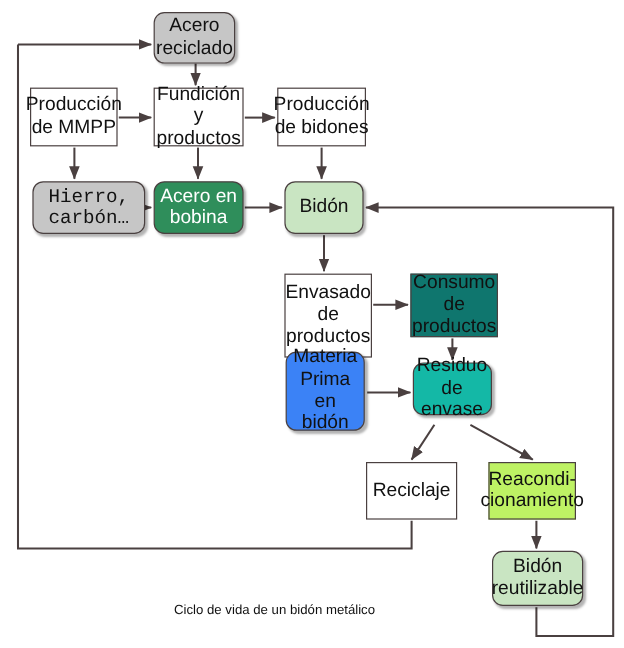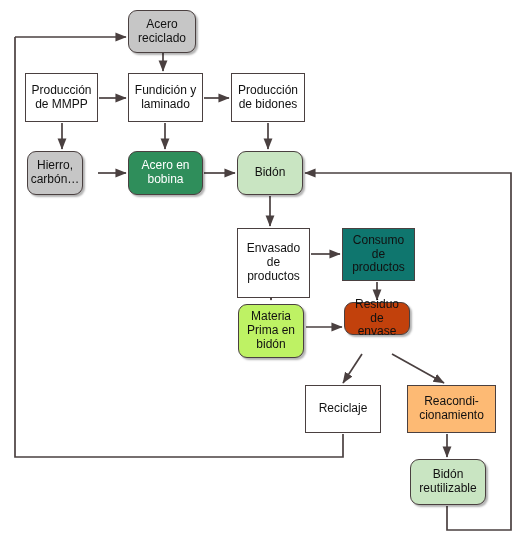--- a/index.html
+++ b/index.html
@@ -26,21 +26,21 @@
     height: 540px;
   }
   .node {
     position: absolute;
     box-sizing: border-box;
     display: flex;
     align-items: center;
     justify-content: center;
     text-align: center;
     line-height: 1.15;
-    font-size: 12px;
+    font-size: 16px;
     color: #111111;
     border: 1.3px solid #4a4040;
     background: #ffffff;
     z-index: 2;
   }
   .node .lbl {
     display: block;
     white-space: pre-line;
     padding: 0 3px;
   }
@@ -96,64 +96,65 @@
       <div class="node rounded shadowed" style="left: 128px; top: 10px; width: 68px; height: 43px; background: rgb(198, 198, 198); color: rgb(17, 17, 17); border-color: rgb(74, 64, 64);">
         <span class="lbl">Acero
 reciclado</span>
       </div>
       <div class="node" style="left: 25px; top: 73px; width: 73px; height: 49px; background: rgb(255, 255, 255); color: rgb(17, 17, 17); border-color: rgb(74, 64, 64);">
         <span class="lbl">Producción
 de MMPP</span>
       </div>
       <div class="node" style="left: 128px; top: 73px; width: 75px; height: 49px; background: rgb(255, 255, 255); color: rgb(17, 17, 17); border-color: rgb(74, 64, 64);">
         <span class="lbl">Fundición y
-laminado</span>
+productos</span>
       </div>
       <div class="node" style="left: 231px; top: 73px; width: 74px; height: 49px; background: rgb(255, 255, 255); color: rgb(17, 17, 17); border-color: rgb(74, 64, 64); text-align: center;">
         <span class="lbl">Producción
 de bidones</span>
       </div>
-      <div class="node rounded shadowed" style="left: 27px; top: 151px; width: 56px; height: 44px; background: rgb(198, 198, 198); color: rgb(17, 17, 17); border-color: rgb(74, 64, 64);">
+      <div class="node rounded shadowed" style="left: 27px; top: 151px; width: 94px; height: 44px; background: rgb(198, 198, 198); color: rgb(17, 17, 17); border-color: rgb(74, 64, 64); font-family: Liberation Mono, monospace;">
         <span class="lbl">Hierro,
 carbón…</span>
       </div>
       <div class="node rounded shadowed" style="left: 128px; top: 151px; width: 75px; height: 44px; background: rgb(47, 142, 91); color: rgb(255, 255, 255); border-color: rgb(74, 64, 64);">
         <span class="lbl">Acero  en
 bobina</span>
       </div>
       <div class="node rounded shadowed" style="left: 237px; top: 151px; width: 66px; height: 44px; background: rgb(201, 229, 194); color: rgb(17, 17, 17); border-color: rgb(74, 64, 64);">
         <span class="lbl">Bidón</span>
       </div>
       <div class="node" style="left: 237px; top: 228px; width: 73px; height: 70px; background: rgb(255, 255, 255); color: rgb(17, 17, 17); border-color: rgb(74, 64, 64);">
         <span class="lbl">Envasado
 de
 productos</span>
       </div>
       <div class="node" style="left: 342px; top: 228px; width: 73px; height: 53px; background: #0f766e; color: rgb(17, 17, 17); border-color: rgb(74, 64, 64);">
         <span class="lbl">Consumo
 de
 productos</span>
       </div>
-      <div class="node rounded shadowed" style="left: 238px; top: 304px; width: 66px; height: 54px; background: #bef264; color: rgb(17, 17, 17); border-color: rgb(74, 64, 64);">
+      <div class="node rounded shadowed" style="left: 238px; top: 293px; width: 66px; height: 66px; background: #3b82f6; color: rgb(17, 17, 17); border-color: rgb(74, 64, 64);">
         <span class="lbl">Materia
 Prima en
 bidón</span>
       </div>
-      <div class="node rounded shadowed" style="left: 344px; top: 302px; width: 66px; height: 33px; background: #c2410c; color: rgb(17, 17, 17); border-color: rgb(74, 64, 64);">
+      <div class="node rounded shadowed" style="left: 344px; top: 302px; width: 66px; height: 44px; background: #14b8a6; color: rgb(17, 17, 17); border-color: rgb(74, 64, 64); justify-content: flex-end;">
         <span class="lbl">Residuo
 de
 envase</span>
       </div>
       <div class="node" style="left: 305px; top: 385px; width: 76px; height: 48px; background: rgb(255, 255, 255); color: rgb(17, 17, 17); border-color: rgb(74, 64, 64);">
         <span class="lbl">Reciclaje</span>
       </div>
-      <div class="node" style="left: 407px; top: 385px; width: 89px; height: 48px; background: #fdba74; color: rgb(17, 17, 17); border-color: rgb(74, 64, 64);">
+      <div class="node" style="left: 407px; top: 385px; width: 73px; height: 48px; background: #bef264; color: rgb(17, 17, 17); border-color: rgb(74, 64, 64);">
         <span class="lbl">Reacondi-
 cionamiento</span>
       </div>
       <div class="node rounded shadowed" style="left: 410px; top: 459px; width: 76px; height: 46px; background: rgb(201, 229, 194); color: rgb(17, 17, 17); border-color: rgb(74, 64, 64);">
         <span class="lbl">Bidón
 reutilizable</span>
       </div>
     </div>
 
+  <div class="caption" style="left: 145px; top: 503px;">Ciclo de vida de un bidón metálico</div>
 
 </div>
 
 </body></html>

